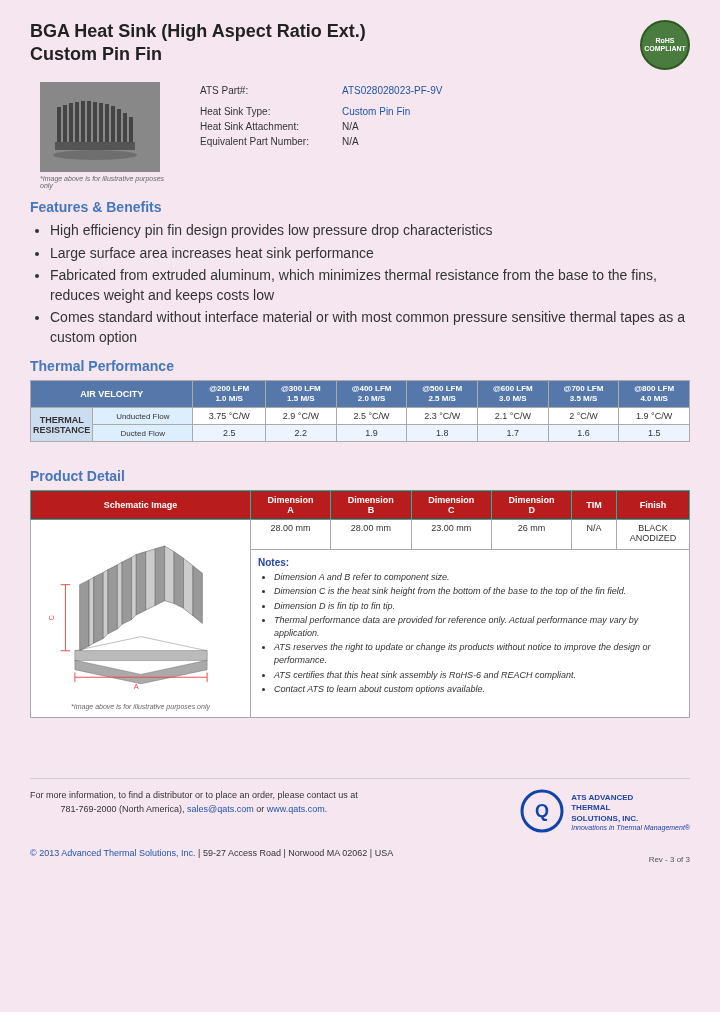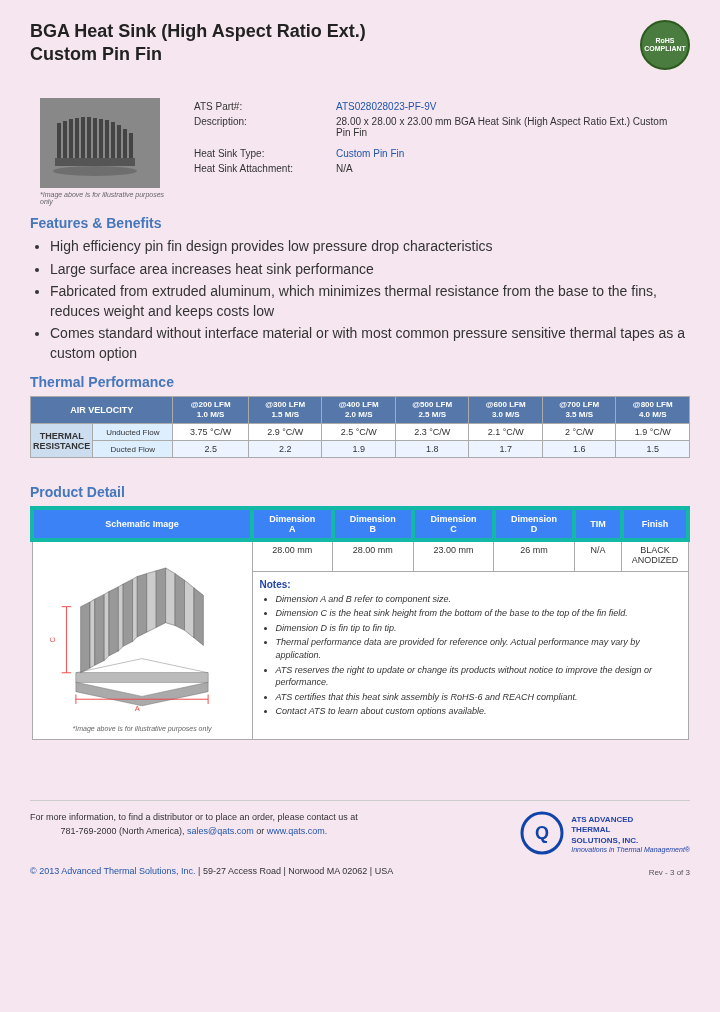--- a/index.html
+++ b/index.html
@@ -15,21 +15,21 @@
       width: 720px;
       min-height: 1012px;
       background: #f5e6f0;
       padding: 20px 30px;
       position: relative;
     }
     .header-row {
       display: flex;
       justify-content: space-between;
       align-items: flex-start;
-      margin-bottom: 28px;
+      margin-bottom: 12px;
     }
     .title-block h1 {
       font-size: 18px;
       font-weight: bold;
       color: #222;
       line-height: 1.3;
     }
     .rohs-badge {
       width: 50px;
       height: 50px;
@@ -40,21 +40,21 @@
       justify-content: center;
       color: white;
       font-size: 8px;
       font-weight: bold;
       text-align: center;
       line-height: 1.2;
       border: 2px solid #2d5a1e;
     }
     .product-info-row {
       display: flex;
-      gap: 18px;
+      gap: 24px;
       margin-bottom: 10px;
       padding-left: 10px;
     }
     .product-image {
       width: 130px;
       flex-shrink: 0;
     }
     .product-image-box {
       width: 120px;
       height: 90px;
@@ -162,23 +162,23 @@
     .td-value2 {
       background: #eef4ff;
       font-size: 9px;
     }
     .detail-header-table {
       width: 100%;
       border-collapse: collapse;
       font-size: 9px;
     }
     .detail-header-table th {
-      background: #3b82f6;
+      background: #b91c1c;
       color: white;
-      border: 4px solid #14b8a6;
+      border: 1px solid #14b8a6;
       padding: 4px 14px;
       text-align: center;
       font-weight: bold;
     }
     .detail-header-table td {
       border: 1px solid #aaa;
       padding: 3px;
       text-align: center;
       font-size: 9px;
       background: white;
@@ -261,21 +261,21 @@
     }
     .ats-logo-subtext {
       font-size: 7px;
       color: #2244aa;
       font-style: italic;
     }
     .rev-text {
       font-size: 8px;
       color: #555;
       text-align: left;
-      margin-top: 4px;
+      margin-top: 13px;
     }
     .thermal-resistance-row td:first-child {
       background: #ccddf0;
     }
   </style>
 </head>
 <body>
 
 <div class="page">
 
@@ -323,34 +323,34 @@
     </div>
 
     <div class="product-details">
       <table class="detail-table">
         <tbody>
             <tr>
           <td class="detail-label">ATS Part#:</td>
           <td class="detail-value blue">ATS028028023-PF-9V</td>
         </tr>
         <tr>
-          <td class="detail-label">Description:</td>
-          <td class="detail-value">28.00 x 28.00 x 23.00 mm BGA Heat Sink (High Aspect Ratio Ext.) Custom Pin Fin</td>
-        </tr>
-        <tr>
               <td colspan="2" style="height:4px;"></td>
             </tr>
         <tr>
           <td class="detail-label">Heat Sink Type:</td>
           <td class="detail-value link">Custom Pin Fin</td>
         </tr>
         <tr>
           <td class="detail-label">Heat Sink Attachment:</td>
           <td class="detail-value">N/A</td>
         </tr>
+        <tr>
+          <td class="detail-label">Equivalent Part Number:</td>
+          <td class="detail-value">N/A</td>
+        </tr>
       </tbody>
         </table>
     </div>
   </div>
 
   <div class="section-title">Features &amp; Benefits</div>
   <ul class="features-list">
     <li>High efficiency pin fin design provides low pressure drop characteristics</li>
     <li>Large surface area increases heat sink performance</li>
     <li>Fabricated from extruded aluminum, which minimizes thermal resistance from the base to the fins, reduces weight and keeps costs low</li>
@@ -388,21 +388,21 @@
         </th>
         <th class="th-lfm">
           <div>@800 LFM</div>
           <div>4.0 M/S</div>
         </th>
       </tr>
     </thead>
     <tbody>
       <tr class="thermal-resistance-row">
         <td class="td-label" rowspan="2" style="width:60px;background:#ccddf0;">THERMAL RESISTANCE</td>
-        <td class="td-resistance-label" style="width:80px;">Unducted Flow</td>
+        <td class="td-resistance-label" style="width:100px;">Unducted Flow</td>
         <td class="td-value">3.75 °C/W</td>
         <td class="td-value">2.9 °C/W</td>
         <td class="td-value">2.5 °C/W</td>
         <td class="td-value">2.3 °C/W</td>
         <td class="td-value">2.1 °C/W</td>
         <td class="td-value">2 °C/W</td>
         <td class="td-value">1.9 °C/W</td>
       </tr>
       <tr>
         <td class="td-resistance-label">Ducted Flow</td>

